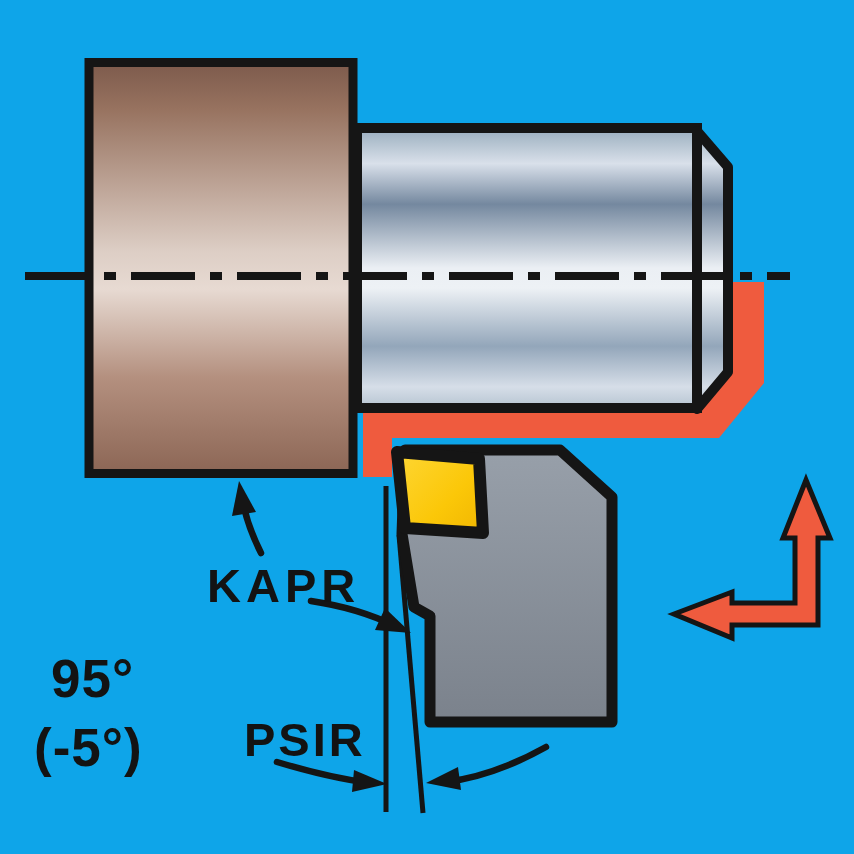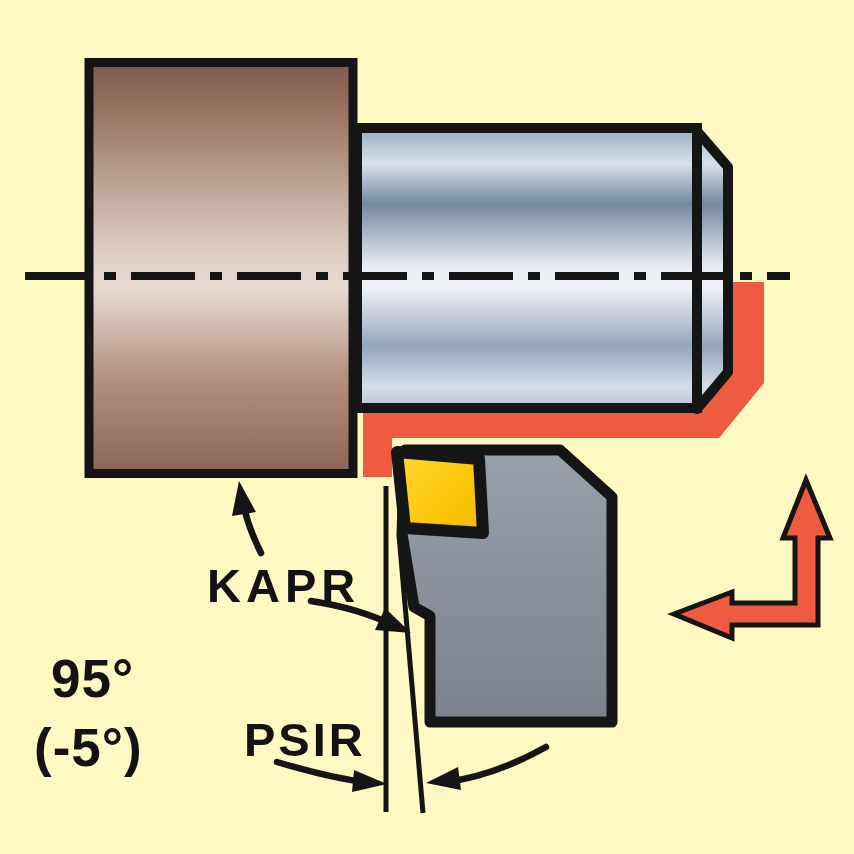--- a/index.html
+++ b/index.html
@@ -1,16 +1,16 @@
 <!DOCTYPE html>
 <html><head>
 <meta charset="utf-8">
 <style>
   html,body{margin:0;padding:0;background:#fff;}
-  .stage{width:854px;height:854px;position:relative;background:#fef9c3;overflow:hidden;}
+  .stage{width:854px;height:854px;position:relative;background:#0ea5e9;overflow:hidden;}
   svg{display:block;}
   .ann-text{font-family:"Liberation Sans","DejaVu Sans",sans-serif;font-weight:700;fill:#131313;}
   .thin-line{stroke:#151515;stroke-width:5;fill:none;}
   .arc{stroke:#151515;stroke-width:6.5;fill:none;stroke-linecap:round;}
   .arrowhead{fill:#151515;stroke:none;}
 </style>
 </head>
 <body>
 
 <div class="stage">

